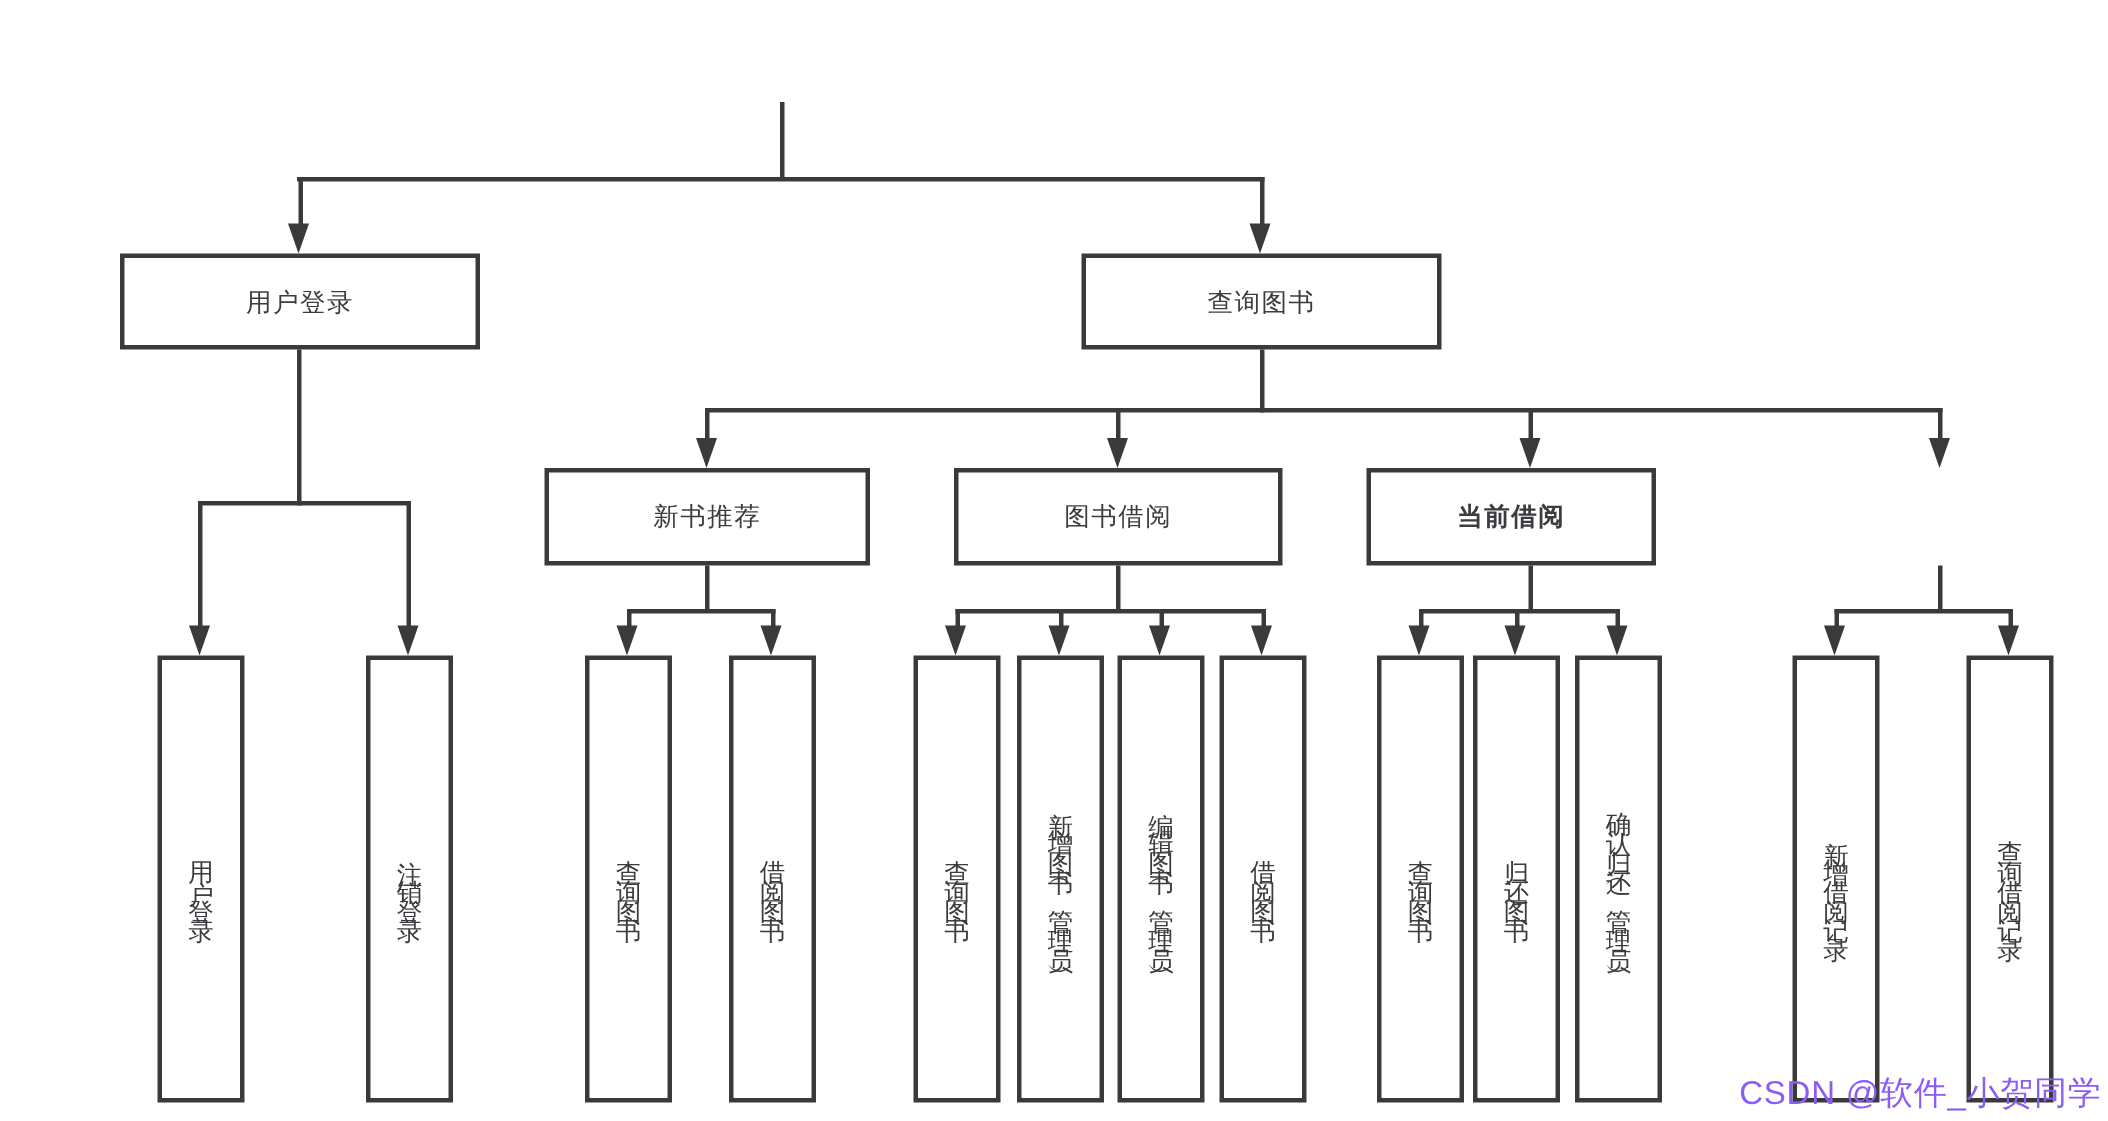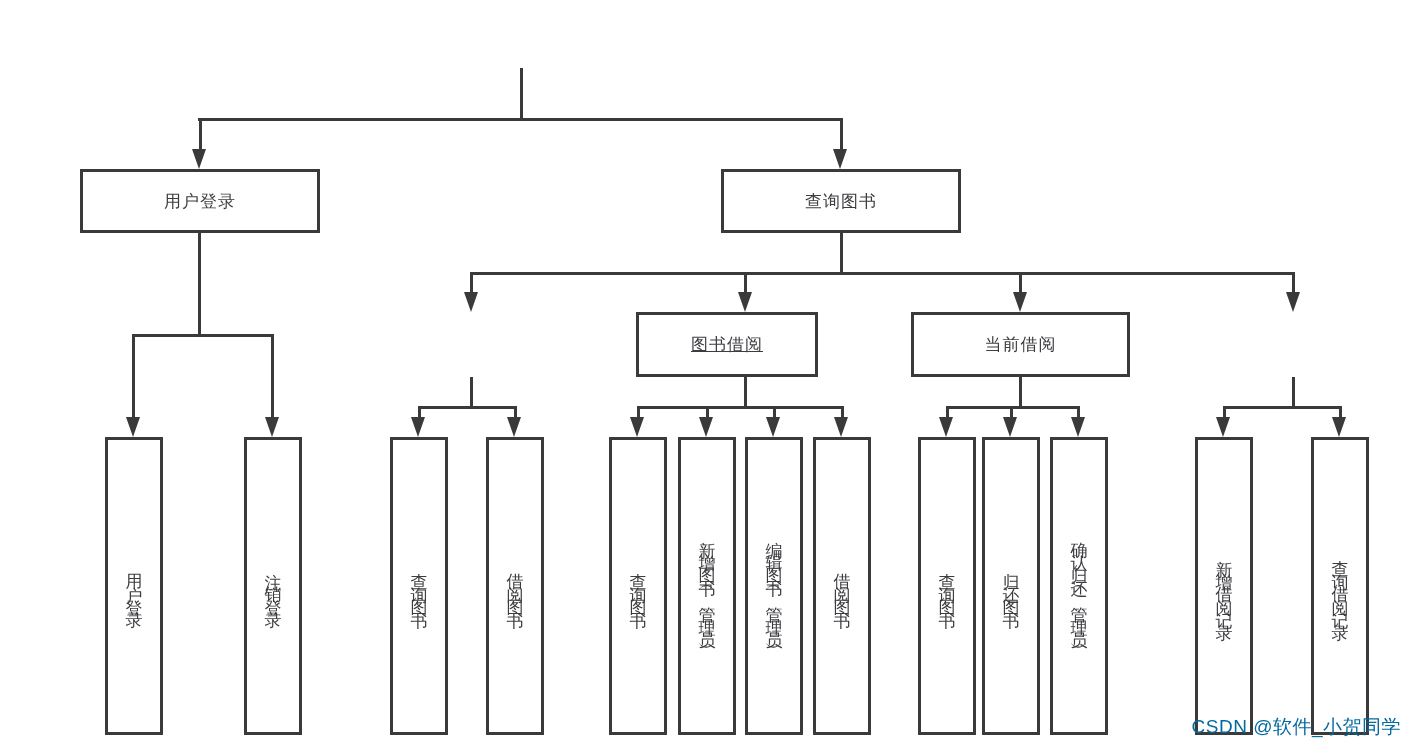--- a/index.html
+++ b/index.html
@@ -46,23 +46,23 @@
     width: 0;
     height: 0;
     border-left: 7.5px solid transparent;
     border-right: 7.5px solid transparent;
     border-top: 20px solid #3a3a3a;
   }
   .watermark {
     position: absolute;
     top: 714px;
     right: 4px;
-    font-size: 19px;
+    font-size: 22px;
     letter-spacing: 0.5px;
-    color: #0369a1;
+    color: #8b5cf6;
     white-space: nowrap;
     z-index: 5;
   }
 </style>
 </head>
 <body>
 
 <div id="canvas">
 
 
@@ -94,24 +94,27 @@
   <div class="line" style="left:470px; top:272px; width:825px; height:3px;"></div>
   <div class="line" style="left:470px; top:272px; width:3px; height:22px;"></div>
   <div class="arrow" style="left:464px; top:292px;"></div>
   <div class="line" style="left:744px; top:272px; width:3px; height:22px;"></div>
   <div class="arrow" style="left:738px; top:292px;"></div>
   <div class="line" style="left:1019px; top:272px; width:3px; height:22px;"></div>
   <div class="arrow" style="left:1013px; top:292px;"></div>
   <div class="line" style="left:1292px; top:272px; width:3px; height:22px;"></div>
   <div class="arrow" style="left:1286px; top:292px;"></div>
 
-  <div class="box" style="left:636px; top:312px; width:182px; height:65px;text-decoration:underline;">
+  <div class="box" style="left:363px; top:312px; width:217px; height:65px;">
+    <span class="hlabel">新书推荐</span>
+  </div>
+  <div class="box" style="left:636px; top:312px; width:219px; height:65px;">
     <span class="hlabel">图书借阅</span>
   </div>
-  <div class="box" style="left:911px; top:312px; width:219px; height:65px;">
+  <div class="box" style="left:911px; top:312px; width:193px; height:65px;font-weight:bold;">
     <span class="hlabel">当前借阅</span>
   </div>
 
   <div class="line" style="left:470px; top:377px; width:3px; height:31px;"></div>
   <div class="line" style="left:418px; top:406px; width:99px; height:3px;"></div>
   <div class="line" style="left:418px; top:406px; width:3px; height:13px;"></div>
   <div class="arrow" style="left:411px; top:417px;"></div>
   <div class="line" style="left:514px; top:406px; width:3px; height:13px;"></div>
   <div class="arrow" style="left:507px; top:417px;"></div>
 

